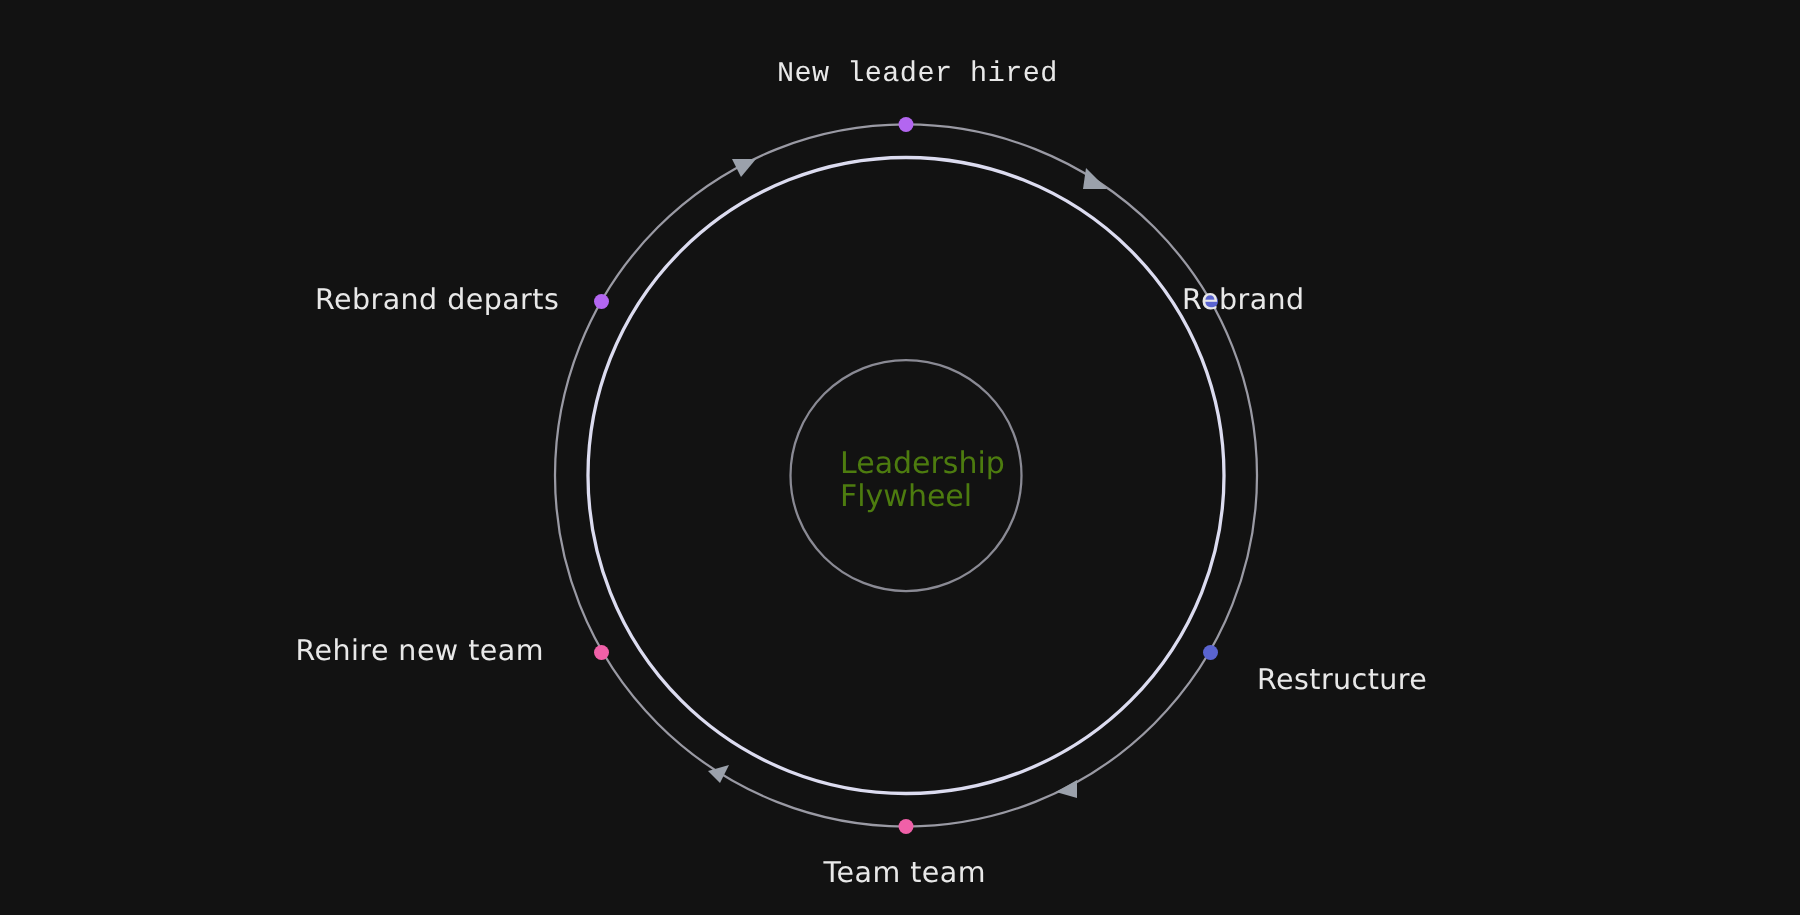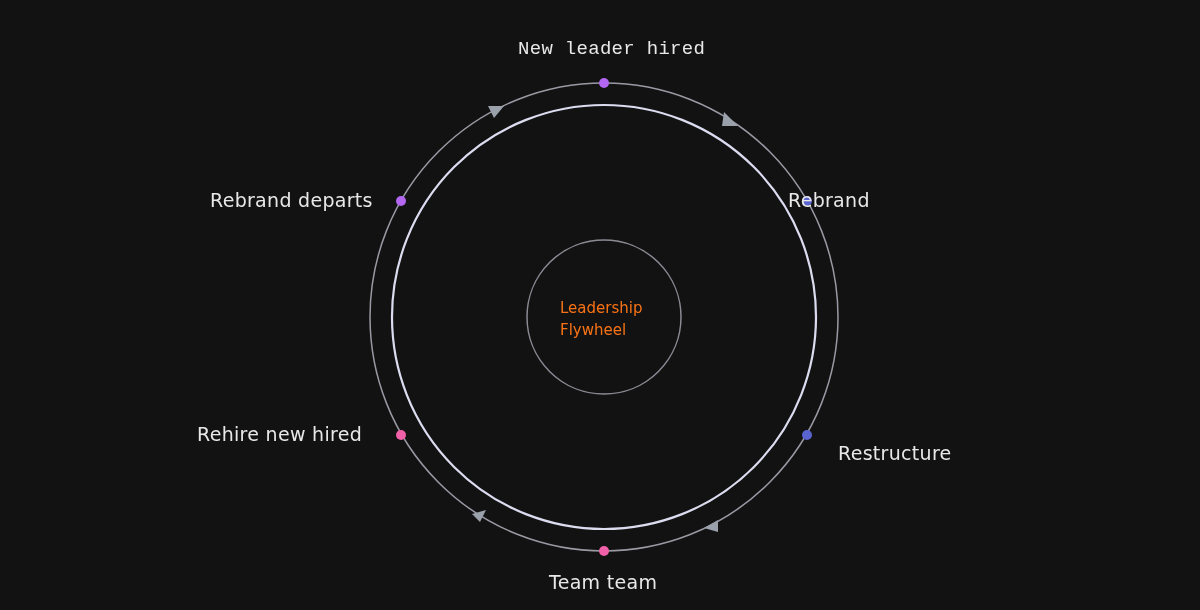--- a/index.html
+++ b/index.html
@@ -1,20 +1,20 @@
 <!DOCTYPE html>
 <html><head>
 <meta charset="utf-8">
 <style>
   html, body { margin:0; padding:0; background:#121212; }
   body { width:1200px; height:610px; position:relative; overflow:hidden;
          font-family:"DejaVu Sans", sans-serif; }
   svg.diagram { position:absolute; left:0; top:0; }
   .label { position:absolute; color:#e8e8e8; font-size:19px; letter-spacing:0.3px; white-space:nowrap; }
-  .center-label { position:absolute; color:#f97316; font-size:15px; line-height:22px; }
+  .center-label { position:absolute; color:#4d7c0f; font-size:20px; line-height:22px; }
 </style>
 </head>
 <body>
 
 <svg class="diagram" width="1200" height="610" viewBox="0 0 1200 610">
   <circle cx="604" cy="317" r="234" fill="none" stroke="#9a9aa4" stroke-width="1.5"></circle>
   <circle cx="604" cy="317" r="212" fill="none" stroke="#dcdcf0" stroke-width="2.2"></circle>
   <circle cx="604" cy="317" r="77" fill="none" stroke="#8a8a94" stroke-width="1.5"></circle>
 
   <polygon points="504,106 488,106 494,118" fill="#9ba1ab"></polygon>
@@ -27,19 +27,19 @@
   <circle cx="807" cy="435" r="5" fill="#5a64d0"></circle>
   <circle cx="604" cy="551" r="5" fill="#f060a8"></circle>
   <circle cx="401" cy="435" r="5" fill="#f060a8"></circle>
   <circle cx="401" cy="201" r="5" fill="#b366f0"></circle>
 </svg>
 
 <div class="label" style="left:518px; top:38px;font-family:Liberation Mono, monospace;">New leader hired</div>
 <div class="label" style="left:788px; top:189px;">Rebrand</div>
 <div class="label" style="left:838px; top:442px;">Restructure</div>
 <div class="label" style="left:549px; top:571px;">Team team</div>
-<div class="label" style="left:197px; top:423px;">Rehire new hired</div>
+<div class="label" style="left:197px; top:423px;">Rehire new team</div>
 <div class="label" style="left:210px; top:189px;">Rebrand departs</div>
 
 <div class="center-label" style="left:560px; top:297px;">
   <div>Leadership</div>
   <div>Flywheel</div>
 </div>
 
 </body></html>

